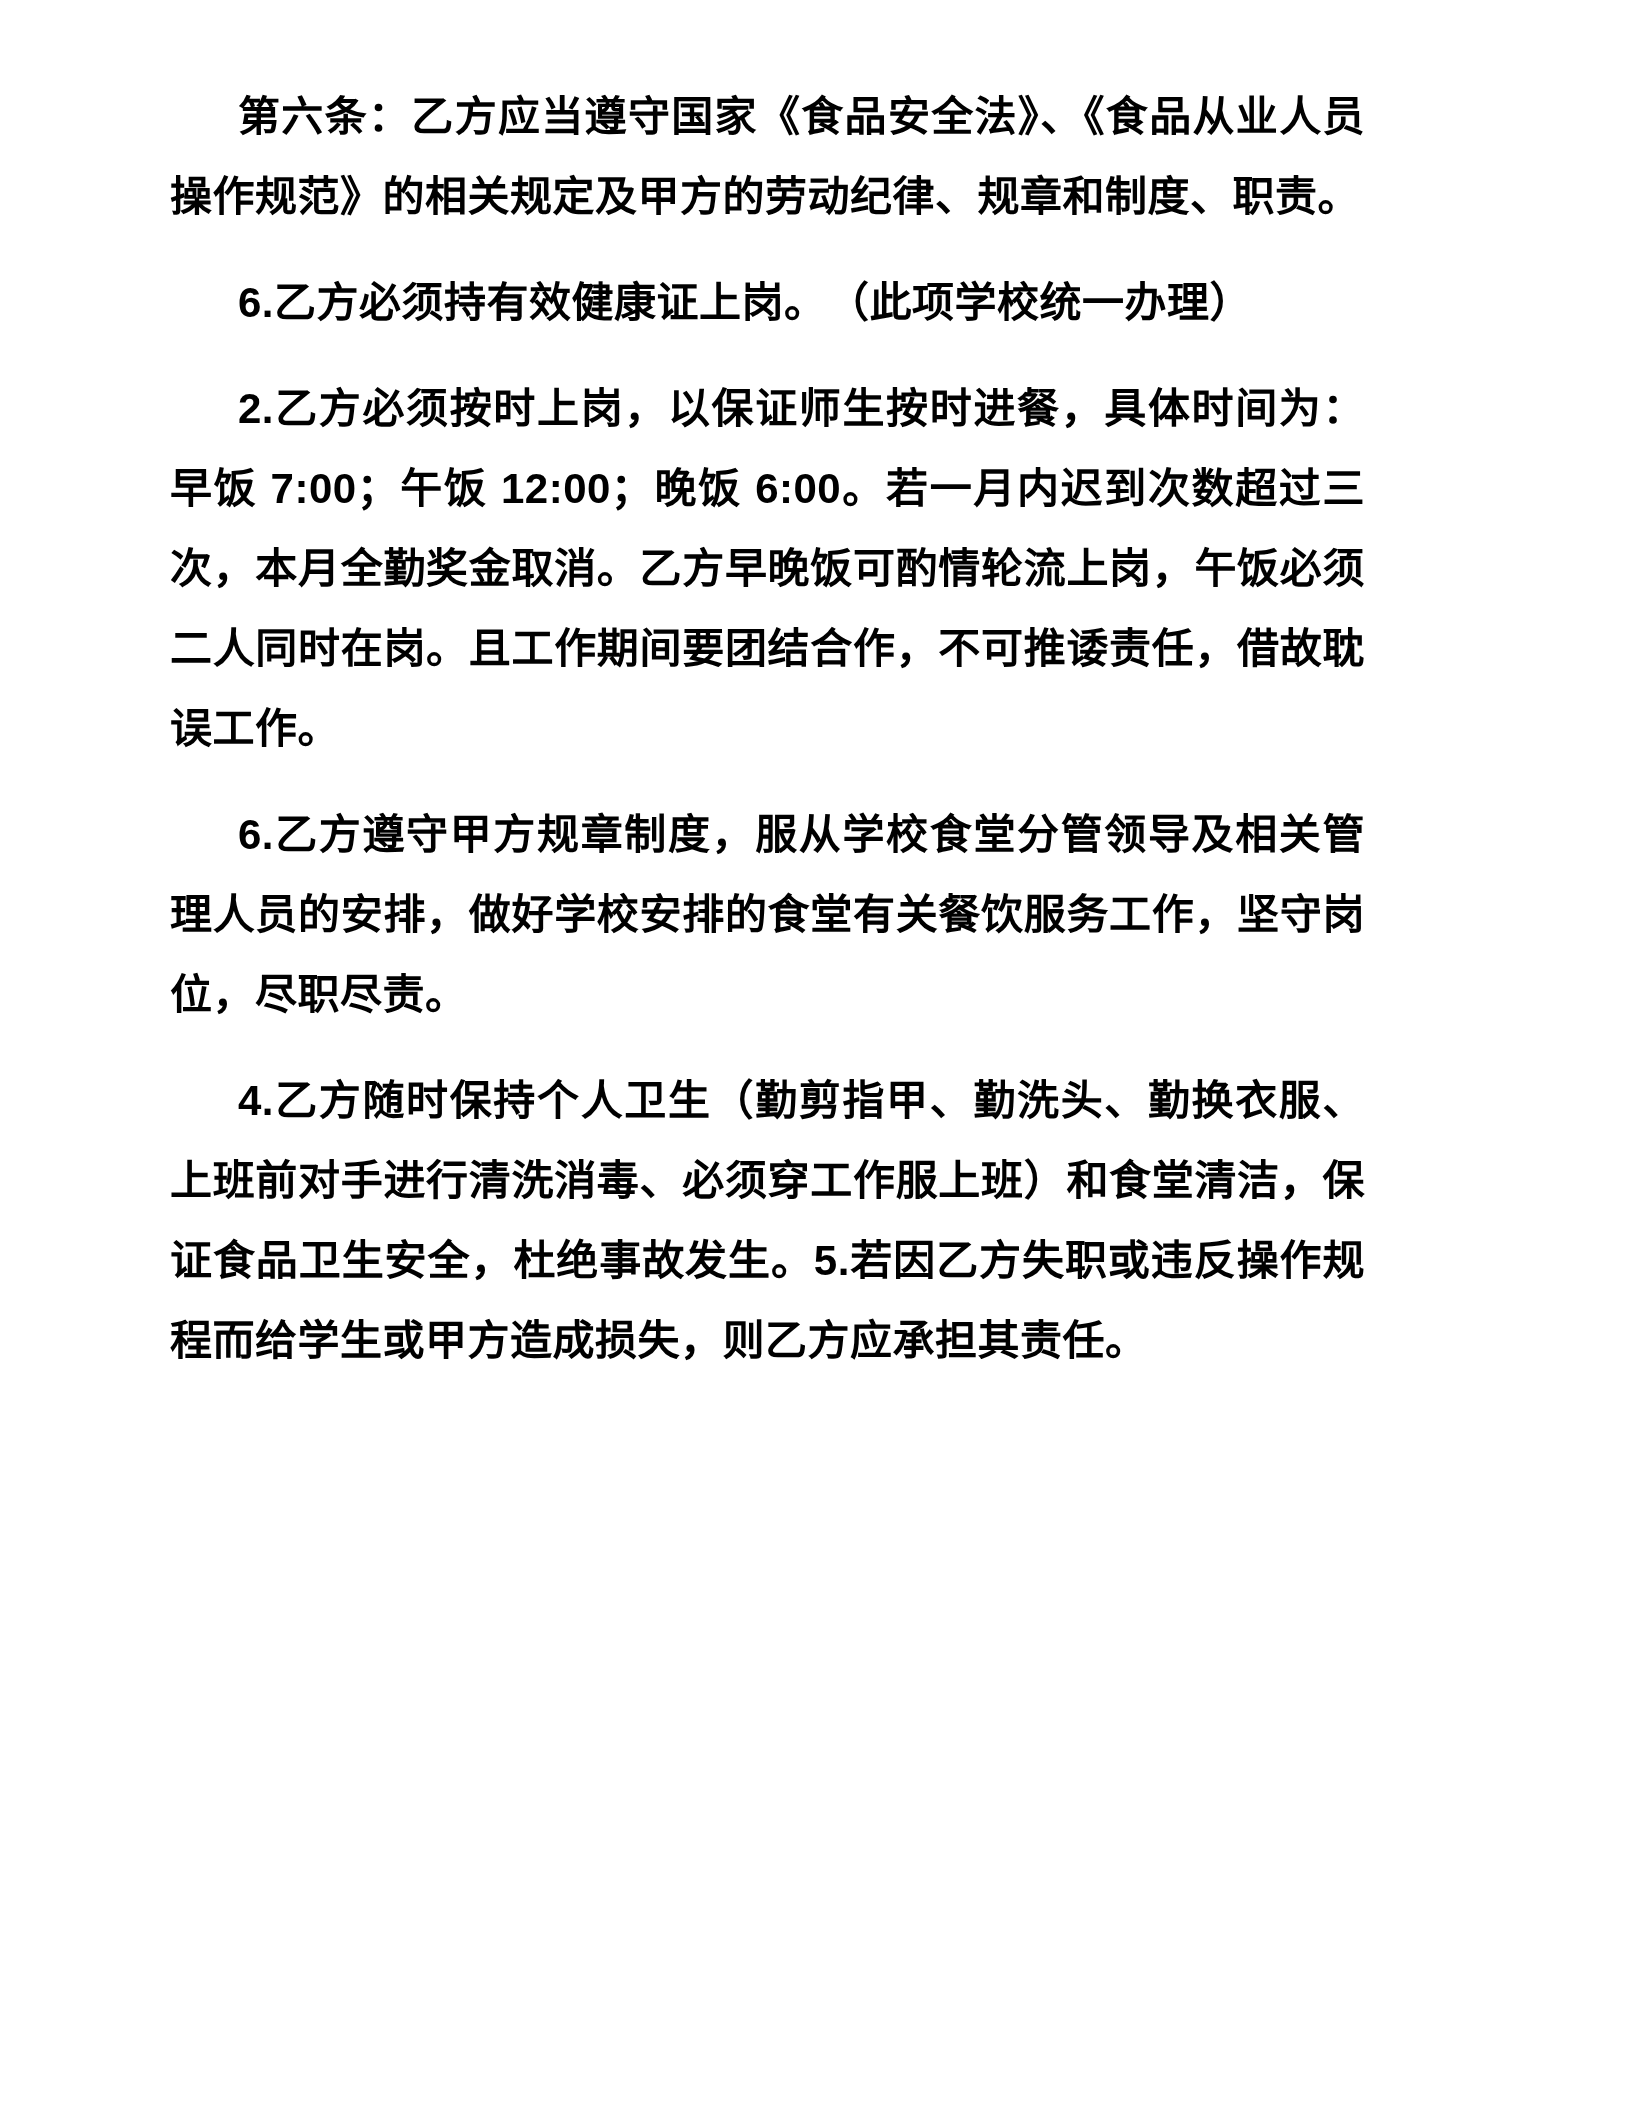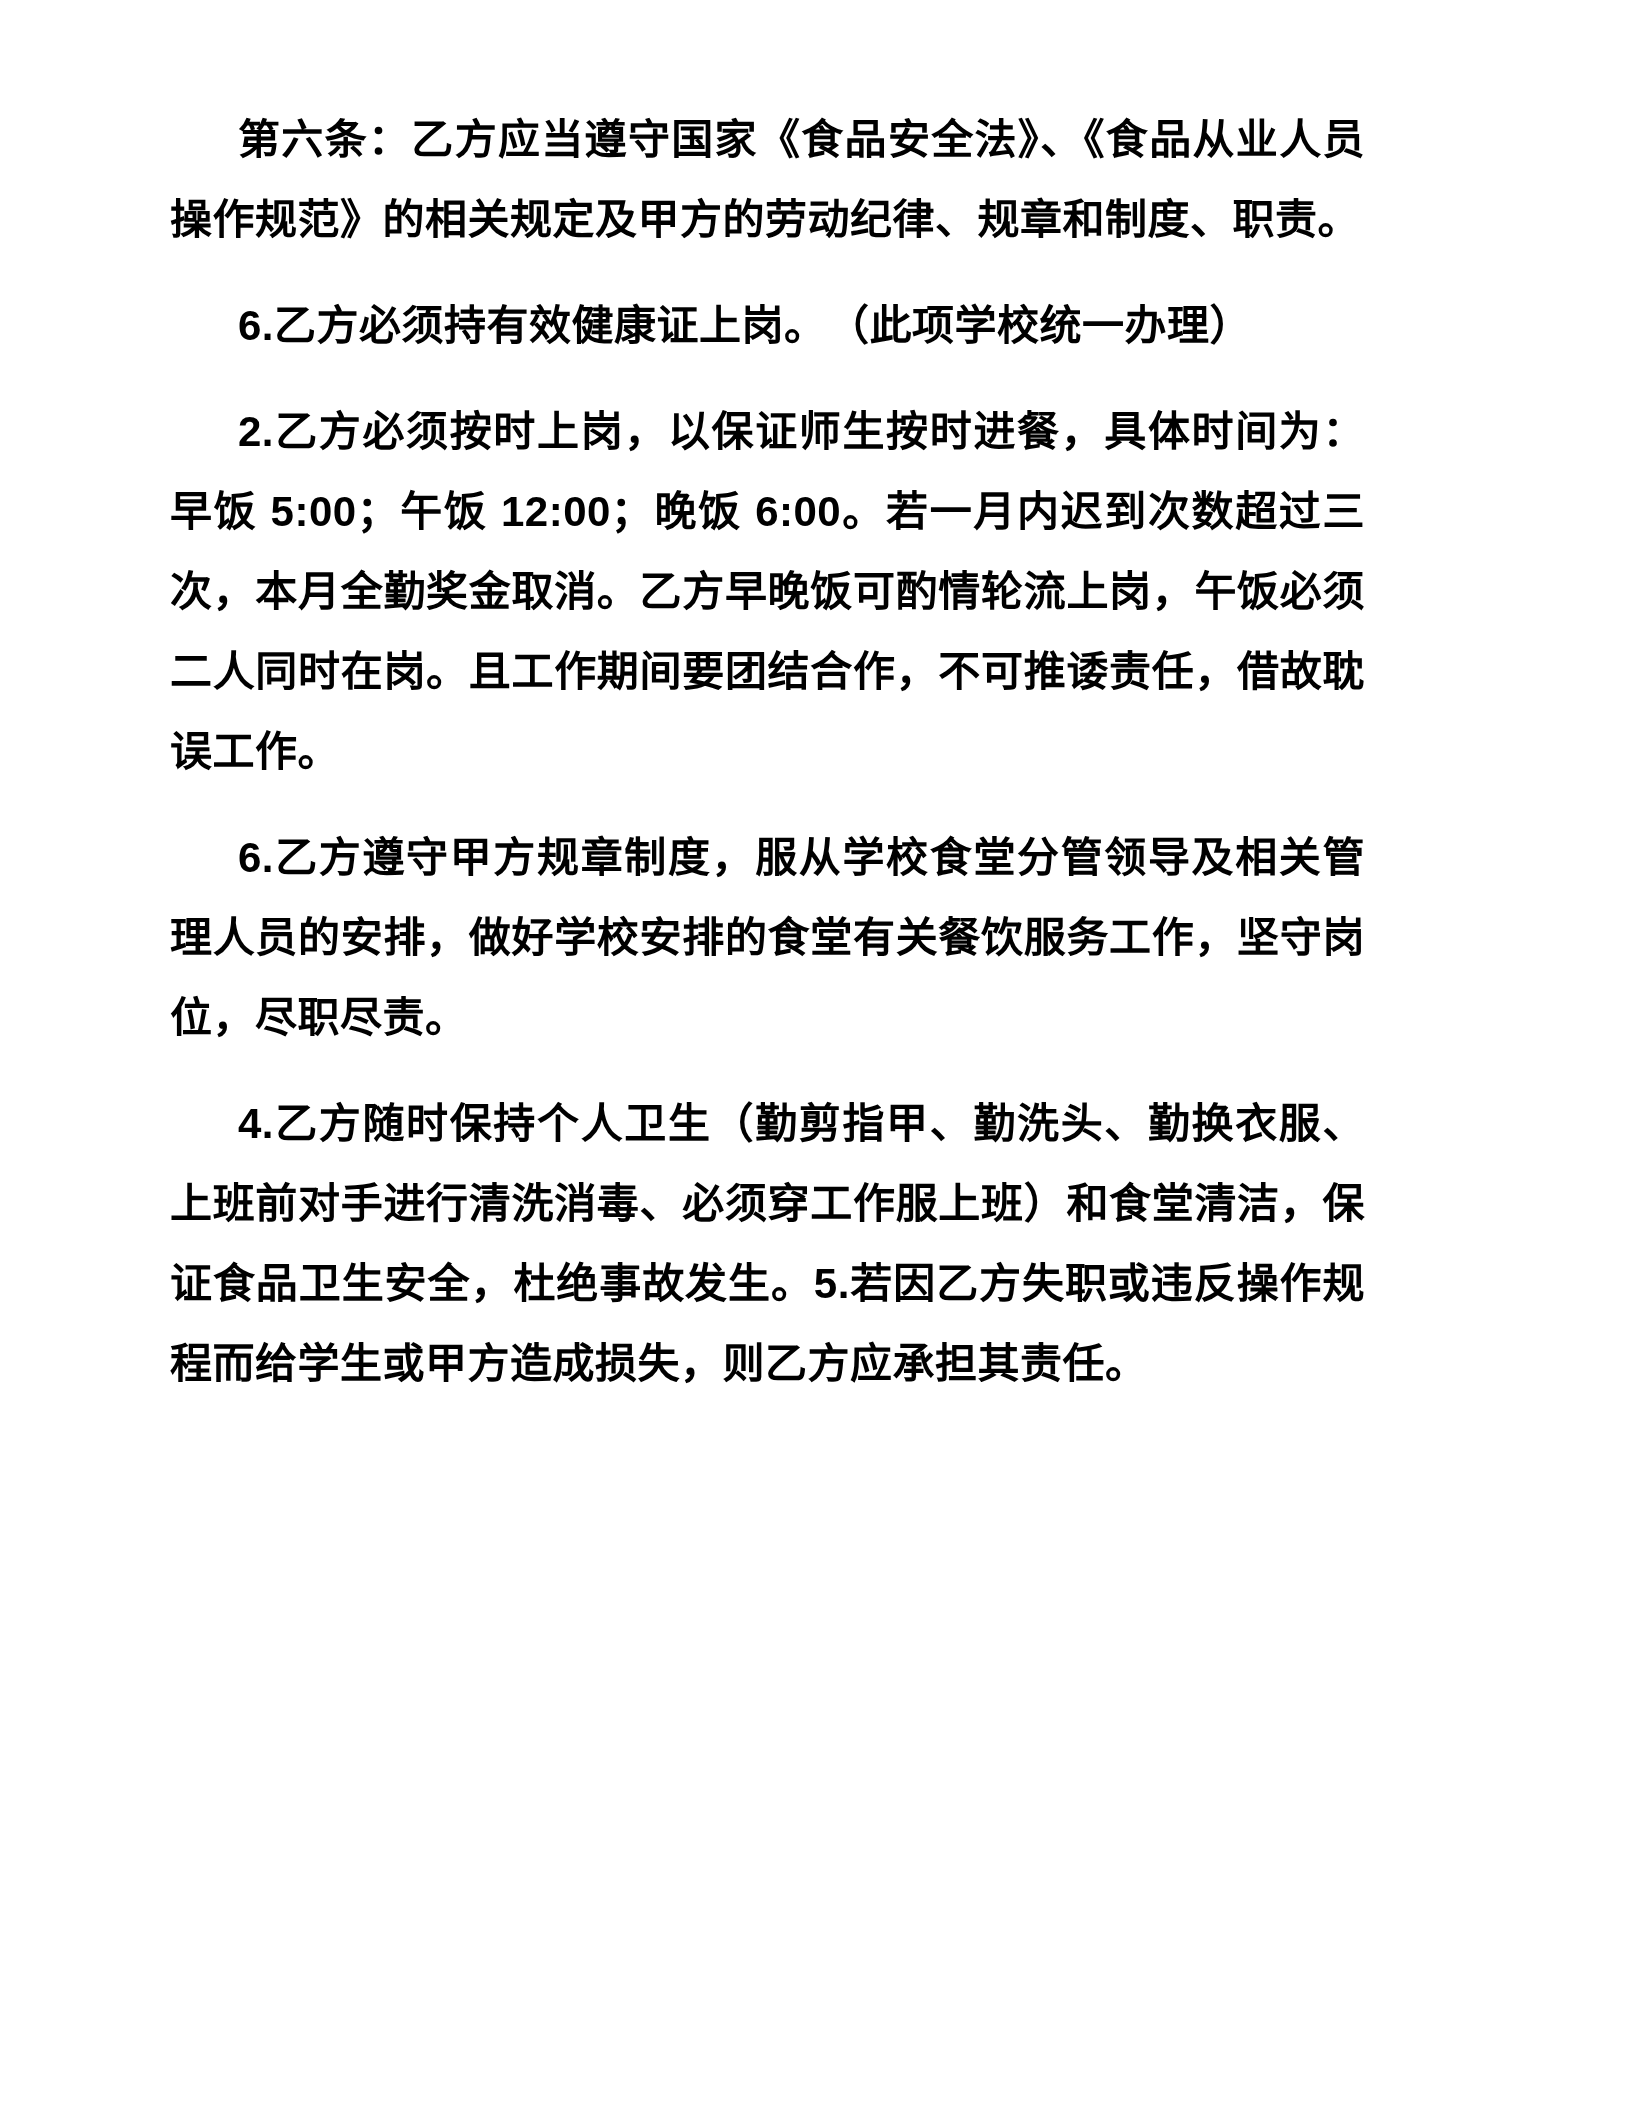--- a/index.html
+++ b/index.html
@@ -7,21 +7,21 @@
     padding: 0;
     background: #ffffff;
   }
   .page {
     position: relative;
     width: 1632px;
     height: 2112px;
     margin: 0 auto;
     background: #ffffff;
     box-sizing: border-box;
-    padding: 100px 267px 0 170px;
+    padding: 77px 267px 0 170px;
     overflow: hidden;
   }
   .doc-body {
     font-family: "Liberation Sans", "DejaVu Sans", sans-serif;
     font-weight: 700;
     font-size: 42px;
     line-height: 80px;
     color: #000000;
     text-align: justify;
     letter-spacing: 0.5px;
@@ -35,17 +35,17 @@
     margin-bottom: 0;
   }
 </style>
 </head>
 <body style="background: rgb(255, 255, 255);">
 
 <div class="page">
   <div class="doc-body" style="color: rgb(0, 0, 0);">
     <p class="para">第六条：乙方应当遵守国家《食品安全法》、《食品从业人员操作规范》的相关规定及甲方的劳动纪律、规章和制度、职责。</p>
     <p class="para">6.乙方必须持有效健康证上岗。　（此项学校统一办理）</p>
-    <p class="para">2.乙方必须按时上岗，以保证师生按时进餐，具体时间为：早饭 5:00；午饭 12:00；晚饭 6:00。若一月内迟到次数超过三次，本月全勤奖金取消。乙方早晚饭可酌情轮流上岗，午饭必须二人同时在岗。且工作期间要团结合作，不可推诿责任，借故耽误工作。</p>
+    <p class="para">2.乙方必须按时上岗，以保证师生按时进餐，具体时间为：早饭 7:00；午饭 12:00；晚饭 6:00。若一月内迟到次数超过三次，本月全勤奖金取消。乙方早晚饭可酌情轮流上岗，午饭必须二人同时在岗。且工作期间要团结合作，不可推诿责任，借故耽误工作。</p>
     <p class="para">6.乙方遵守甲方规章制度，服从学校食堂分管领导及相关管理人员的安排，做好学校安排的食堂有关餐饮服务工作，坚守岗位，尽职尽责。</p>
     <p class="para">4.乙方随时保持个人卫生（勤剪指甲、勤洗头、勤换衣服、上班前对手进行清洗消毒、必须穿工作服上班）和食堂清洁，保证食品卫生安全，杜绝事故发生。5.若因乙方失职或违反操作规程而给学生或甲方造成损失，则乙方应承担其责任。</p>
   </div>
 </div>
 
 </body></html>

